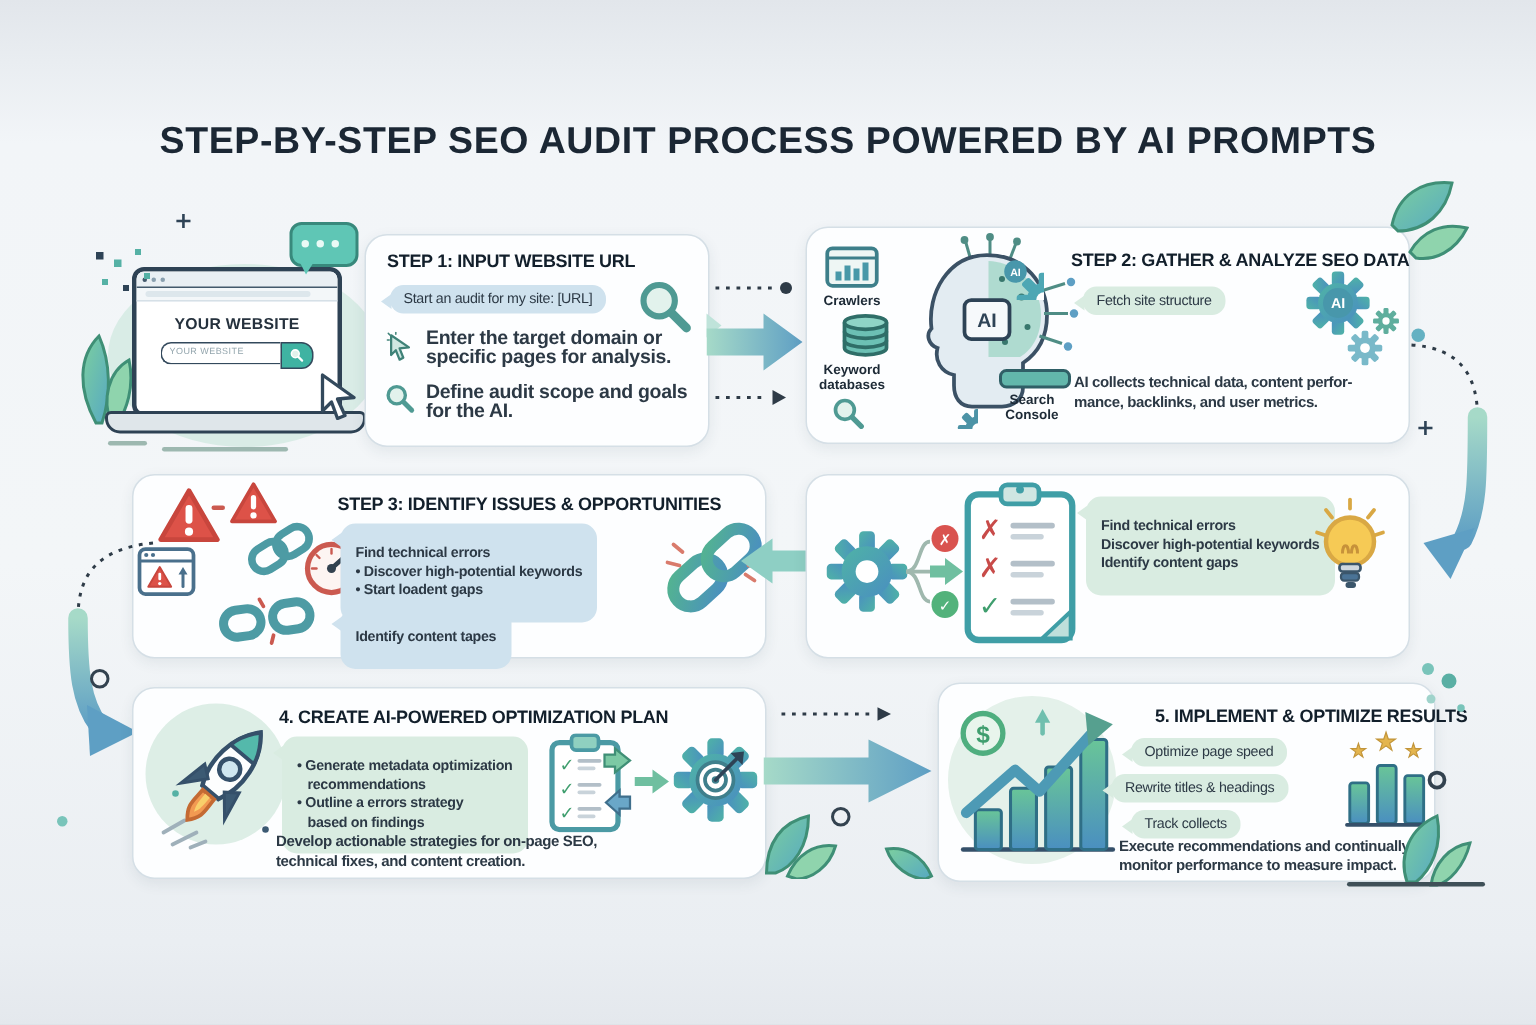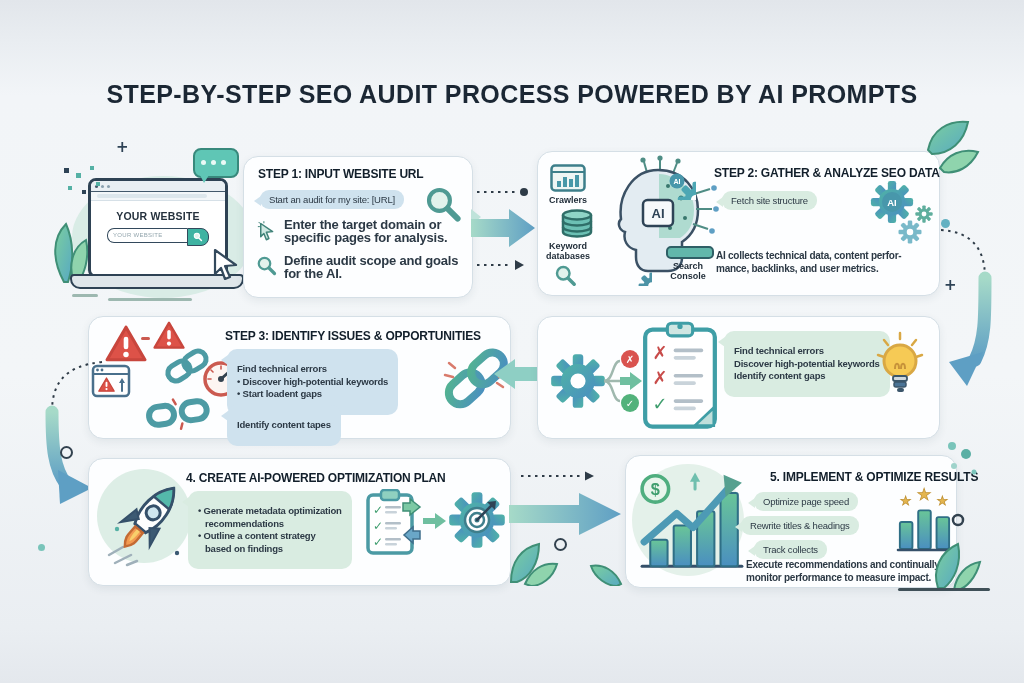--- a/index.html
+++ b/index.html
@@ -423,21 +423,21 @@
         <path d="M42,62 C42,72 40,76 47,84 C54,76 52,72 52,62 Z" fill="#f29a52" stroke="#c46a33" stroke-width="2.5"></path>
         <path d="M45,63 C45,70 45,73 47,77 C49,73 49,70 49,63 Z" fill="#f8cf6b"></path>
       </g>
       <circle cx="76" cy="82" r="2.2" fill="#3c5a73"></circle>
         <circle cx="16" cy="58" r="2.2" fill="#55b1a5"></circle>
     </svg>
     <div class="ttl" style="left:97px;top:12px;">4. CREATE AI-POWERED OPTIMIZATION PLAN</div>
     <div class="bubble g" style="left:99px;top:32px;">
       <div>• Generate metadata optimization</div>
       <div class="indent">recommendations</div>
-      <div>• Outline a content strategy</div>
+      <div>• Outline a errors strategy</div>
       <div class="indent">based on findings</div>
     </div>
     <svg class="abs" style="left:276px;top:30px" width="58" height="66" viewBox="0 0 56 66">
       <rect x="2" y="6" width="44" height="58" rx="5" fill="#ffffff" stroke="#4b9aa4" stroke-width="3.5"></rect>
       <rect x="15" y="1" width="18" height="10" rx="3" fill="#8fd0c0" stroke="#4b9aa4" stroke-width="2.5"></rect>
       <text class="glyph" x="12" y="25" text-anchor="middle" font-size="12" font-weight="bold" fill="#3f9e6e">✓</text>
       <rect x="19" y="17" width="16" height="2.5" rx="1.2" fill="#b3bfc8"></rect>
         <rect x="19" y="22" width="12" height="2.5" rx="1.2" fill="#c9d3da"></rect>
       <text class="glyph" x="12" y="41" text-anchor="middle" font-size="12" font-weight="bold" fill="#3f9e6e">✓</text>
       <rect x="19" y="33" width="16" height="2.5" rx="1.2" fill="#b3bfc8"></rect>
@@ -452,20 +452,24 @@
       <polygon points="0,7 12,7 12,2 23,10 12,18 12,13 0,13" fill="#6fbfa0"></polygon>
     </svg>
     <svg class="abs" style="left:356px;top:28px" width="64" height="66" viewBox="-32 -32 64 64">
       <use href="#sym-gear" x="-29" y="-29" width="58" height="58" fill="url(#gTeal)"></use>
       <circle r="12" fill="#ffffff" stroke="#3f7f8c" stroke-width="2.5"></circle>
       <circle r="7" fill="#ffffff" stroke="#3f7f8c" stroke-width="2.5"></circle>
       <circle r="2.5" fill="#3f7f8c"></circle>
       <line x1="0" y1="0" x2="14" y2="-14" stroke="#2e4356" stroke-width="2.5" stroke-linecap="round"></line>
       <polygon points="10,-18 19,-19 18,-10" fill="#2e4356"></polygon>
     </svg>
+    <div class="desc" style="left:95px;top:96px;">
+      <div>Develop actionable strategies for on-page SEO,</div>
+      <div>technical fixes, and content creation.</div>
+    </div>
   </div>
 
   <svg class="abs" style="left:509px;top:466px" width="118" height="120" viewBox="0 0 118 120">
     <line x1="12" y1="10" x2="72" y2="10" stroke="#2e3b47" stroke-width="2" stroke-dasharray="2.5,4.5"></line>
     <polygon points="76,5.5 85,10 76,14.5" fill="#2e3b47"></polygon>
     <polygon points="0,39 70,39 70,27 112,48 70,69 70,57 0,57" fill="url(#gH)"></polygon>
     <path d="M2,116 C2,96 12,82 30,78 C30,98 20,112 8,116 Z" fill="url(#gLeaf)" stroke="#3f8f76" stroke-width="2"></path>
     <path d="M16,118 C22,104 34,96 48,98 C44,112 32,120 22,120 Z" fill="#8fd4ad" stroke="#3f8f76" stroke-width="2"></path>
     <path d="M112,118 C106,104 94,98 82,100 C86,112 98,120 108,120 Z" fill="url(#gLeaf)" stroke="#3f8f76" stroke-width="2"></path>
   </svg>

